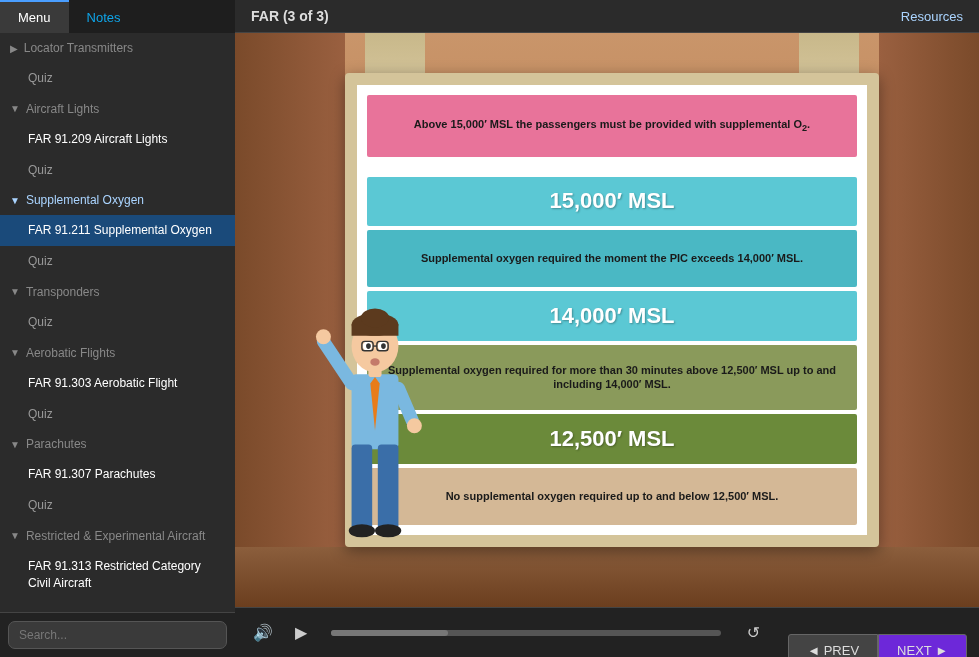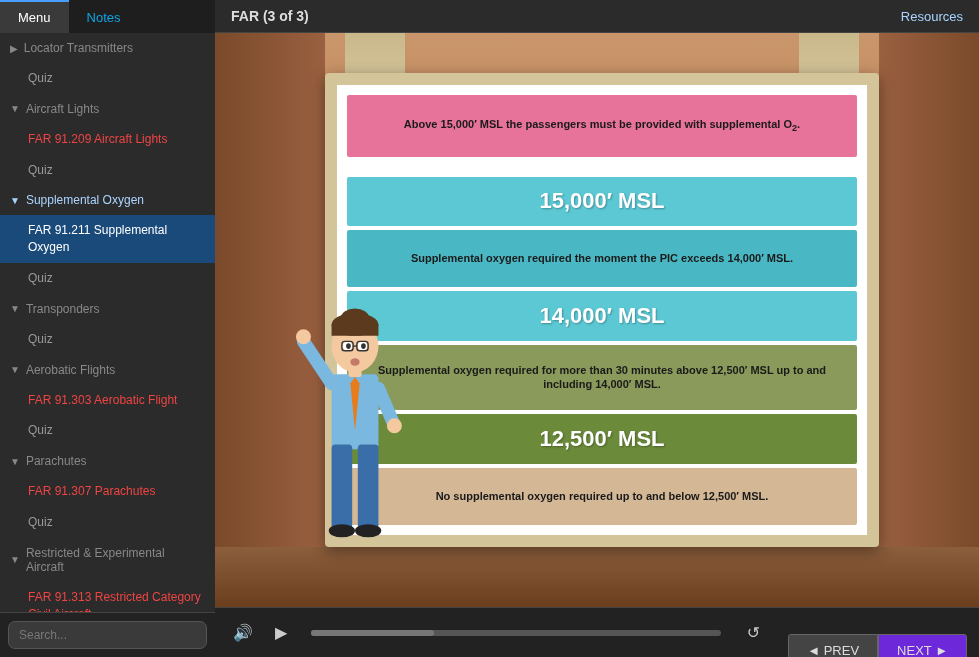--- a/index.html
+++ b/index.html
@@ -1,37 +1,37 @@
 <!DOCTYPE html>
 <html><head>
   <meta charset="utf-8">
   <style>
     * { box-sizing: border-box; margin: 0; padding: 0; }
     body { width: 979px; height: 657px; font-family: Arial, sans-serif; font-size: 13px; display: flex; flex-direction: column; overflow: hidden; background: #1a1a1a; }
 
     .main-container { display: flex; flex: 1; overflow: hidden; }
 
     
-    .sidebar { width: 215px; background: #2b2b2b; display: flex; flex-direction: column; color: #ccc; }
+    .sidebar { width: 235px; background: #2b2b2b; display: flex; flex-direction: column; color: #ccc; }
 
     .sidebar-tabs { display: flex; background: #1e1e1e; }
     .sidebar-tab { padding: 8px 18px; font-size: 13px; cursor: pointer; color: #0ea5e9; }
     .sidebar-tab.active { background: #3a3a3a; color: #fff; border-top: 2px solid #4a9eff; }
     .sidebar-tab:not(.active) { border-top: 2px solid transparent; }
 
     .sidebar-content { flex: 1; overflow-y: auto; overflow-x: hidden; }
     .sidebar-content::-webkit-scrollbar { width: 8px; }
     .sidebar-content::-webkit-scrollbar-track { background: #2b2b2b; }
     .sidebar-content::-webkit-scrollbar-thumb { background: #555; border-radius: 4px; }
 
     .section-header { display: flex; align-items: center; padding: 8px 10px; color: #888; font-size: 12px; cursor: pointer; }
     .section-header .arrow { margin-right: 6px; font-size: 10px; }
     .section-header.active-section { color: #aad4ff; }
 
-    .menu-item { padding: 7px 10px 7px 28px; color: #ef4444; cursor: pointer; font-size: 12px; line-height: 1.4; }
+    .menu-item { padding: 7px 10px 7px 28px; color: #ffffff; cursor: pointer; font-size: 12px; line-height: 1.4; }
     .menu-item.active { background: #1a4a7a; color: #fff; }
     .menu-item.quiz { padding-left: 28px; color: #999; }
 
     .search-container { padding: 8px; background: #222; border-top: 1px solid #444; }
     .search-input { width: 100%; padding: 6px 10px; background: #3a3a3a; border: 1px solid #555; border-radius: 7px; color: #ccc; font-size: 12px; outline: none; }
     .search-input::placeholder { color: #777; }
 
     
     .main-content { flex: 1; display: flex; flex-direction: column; background: #1a1a1a; }
 

